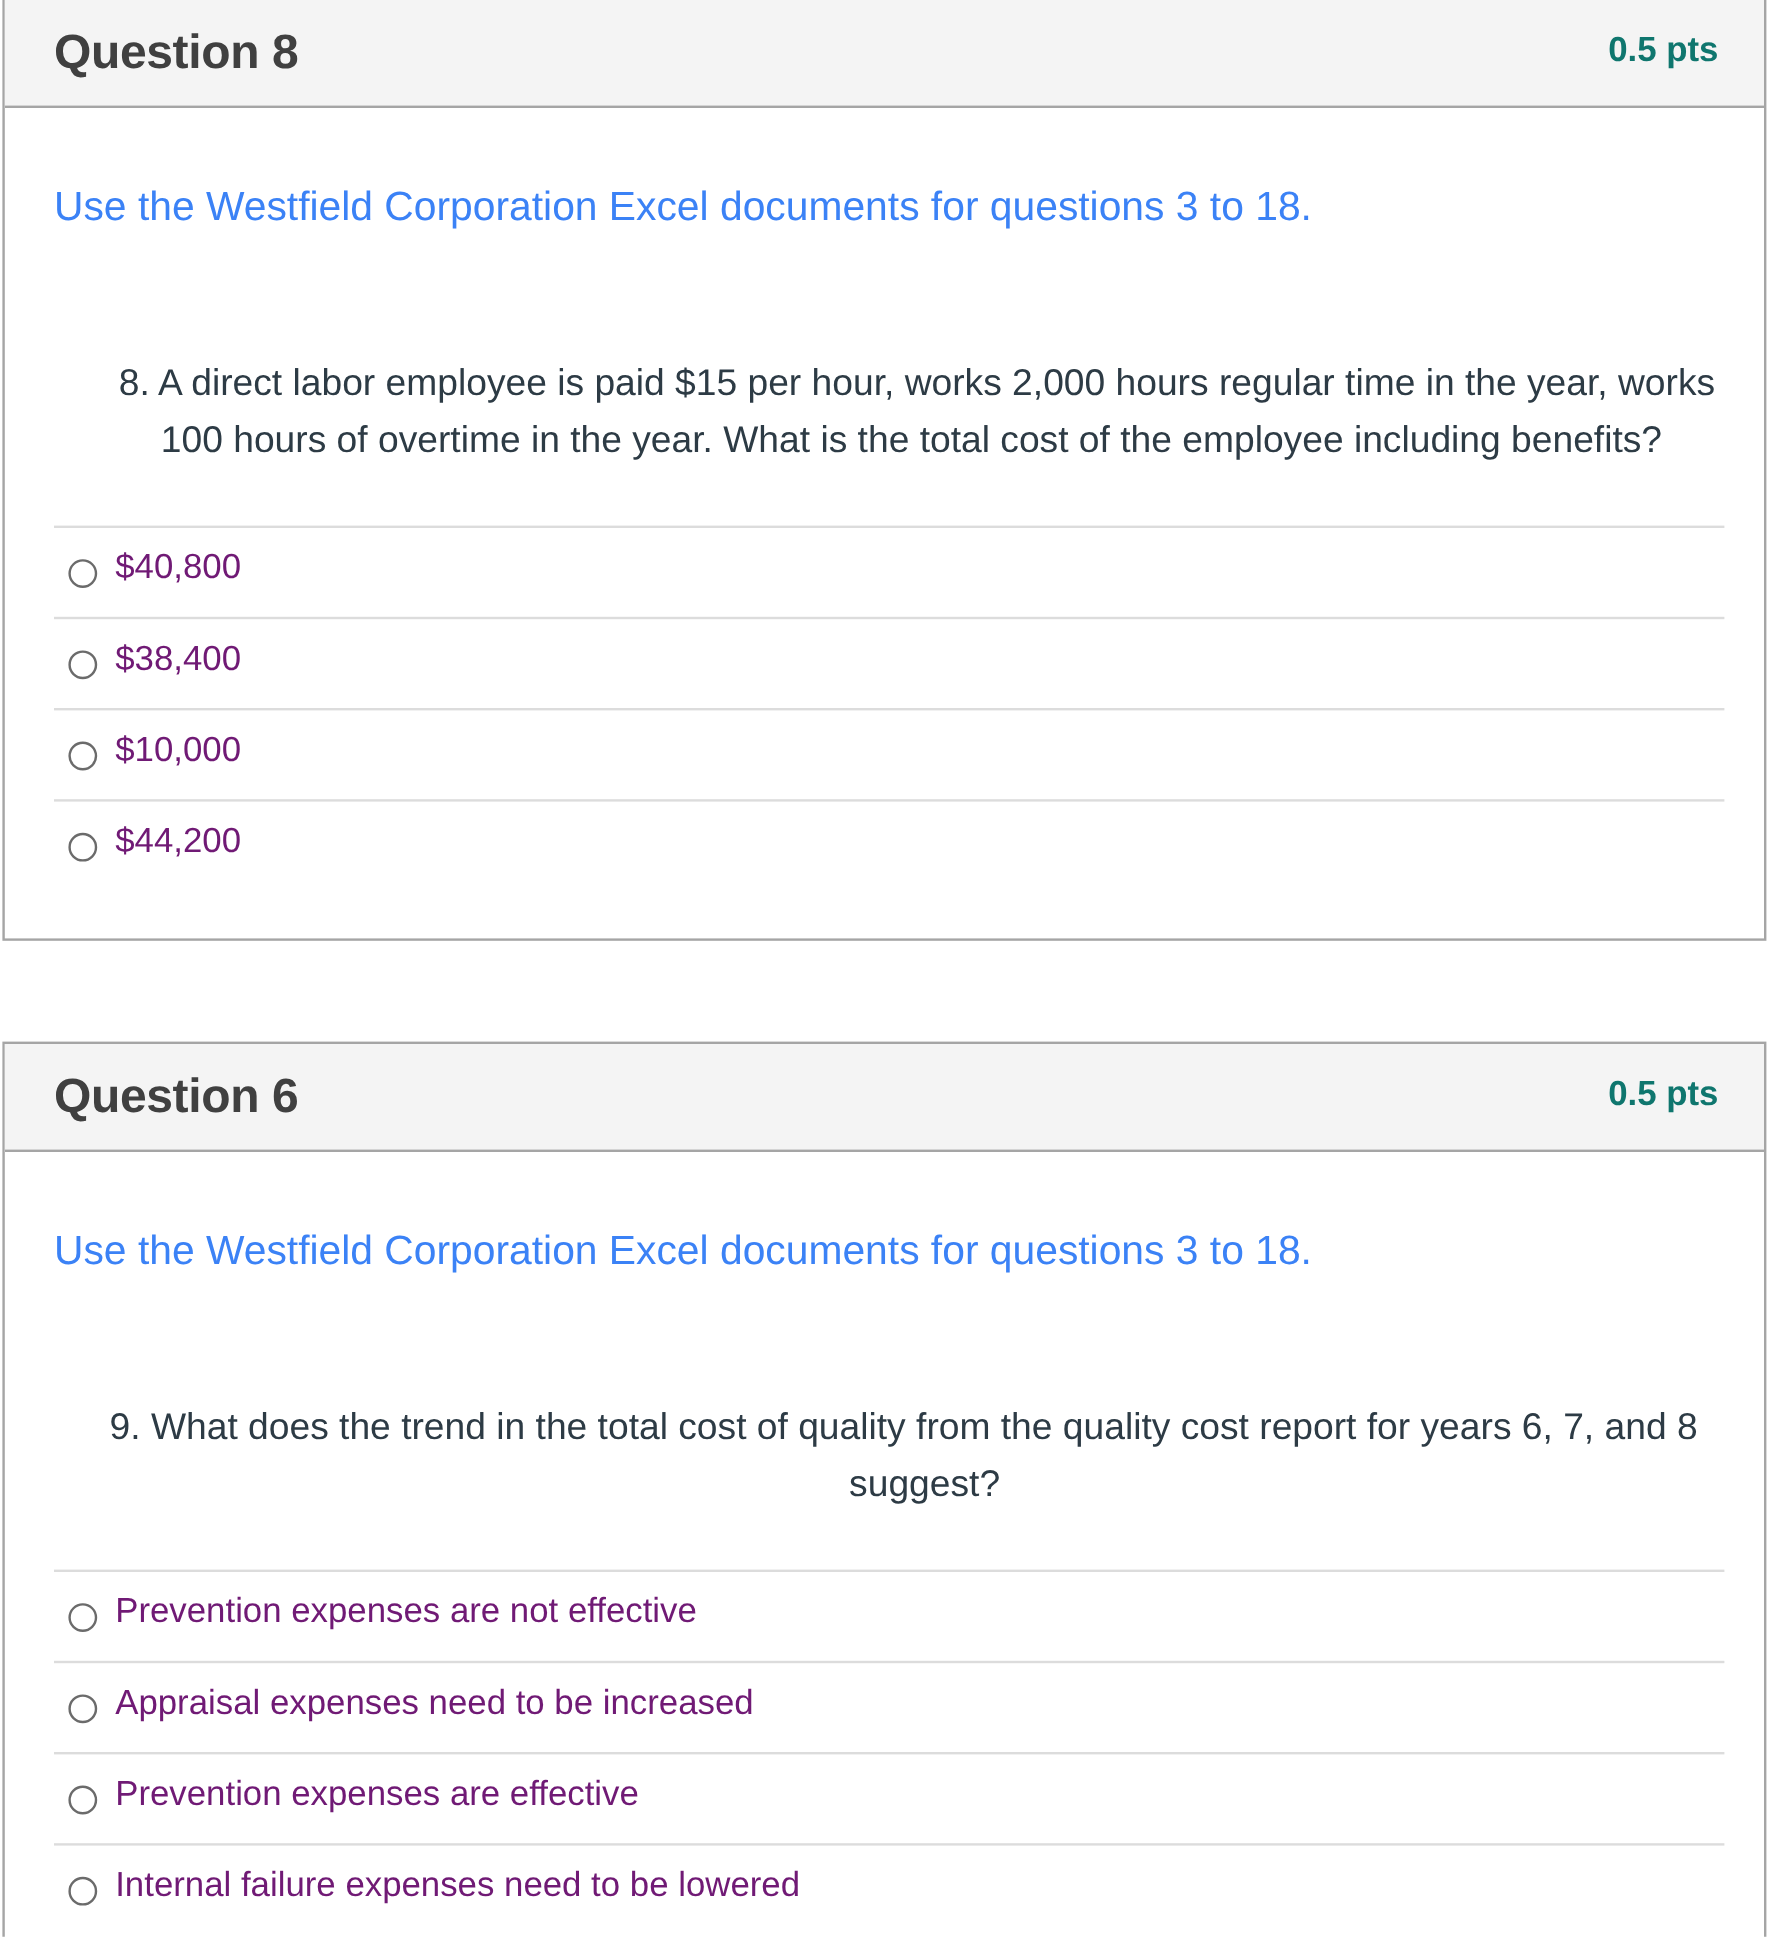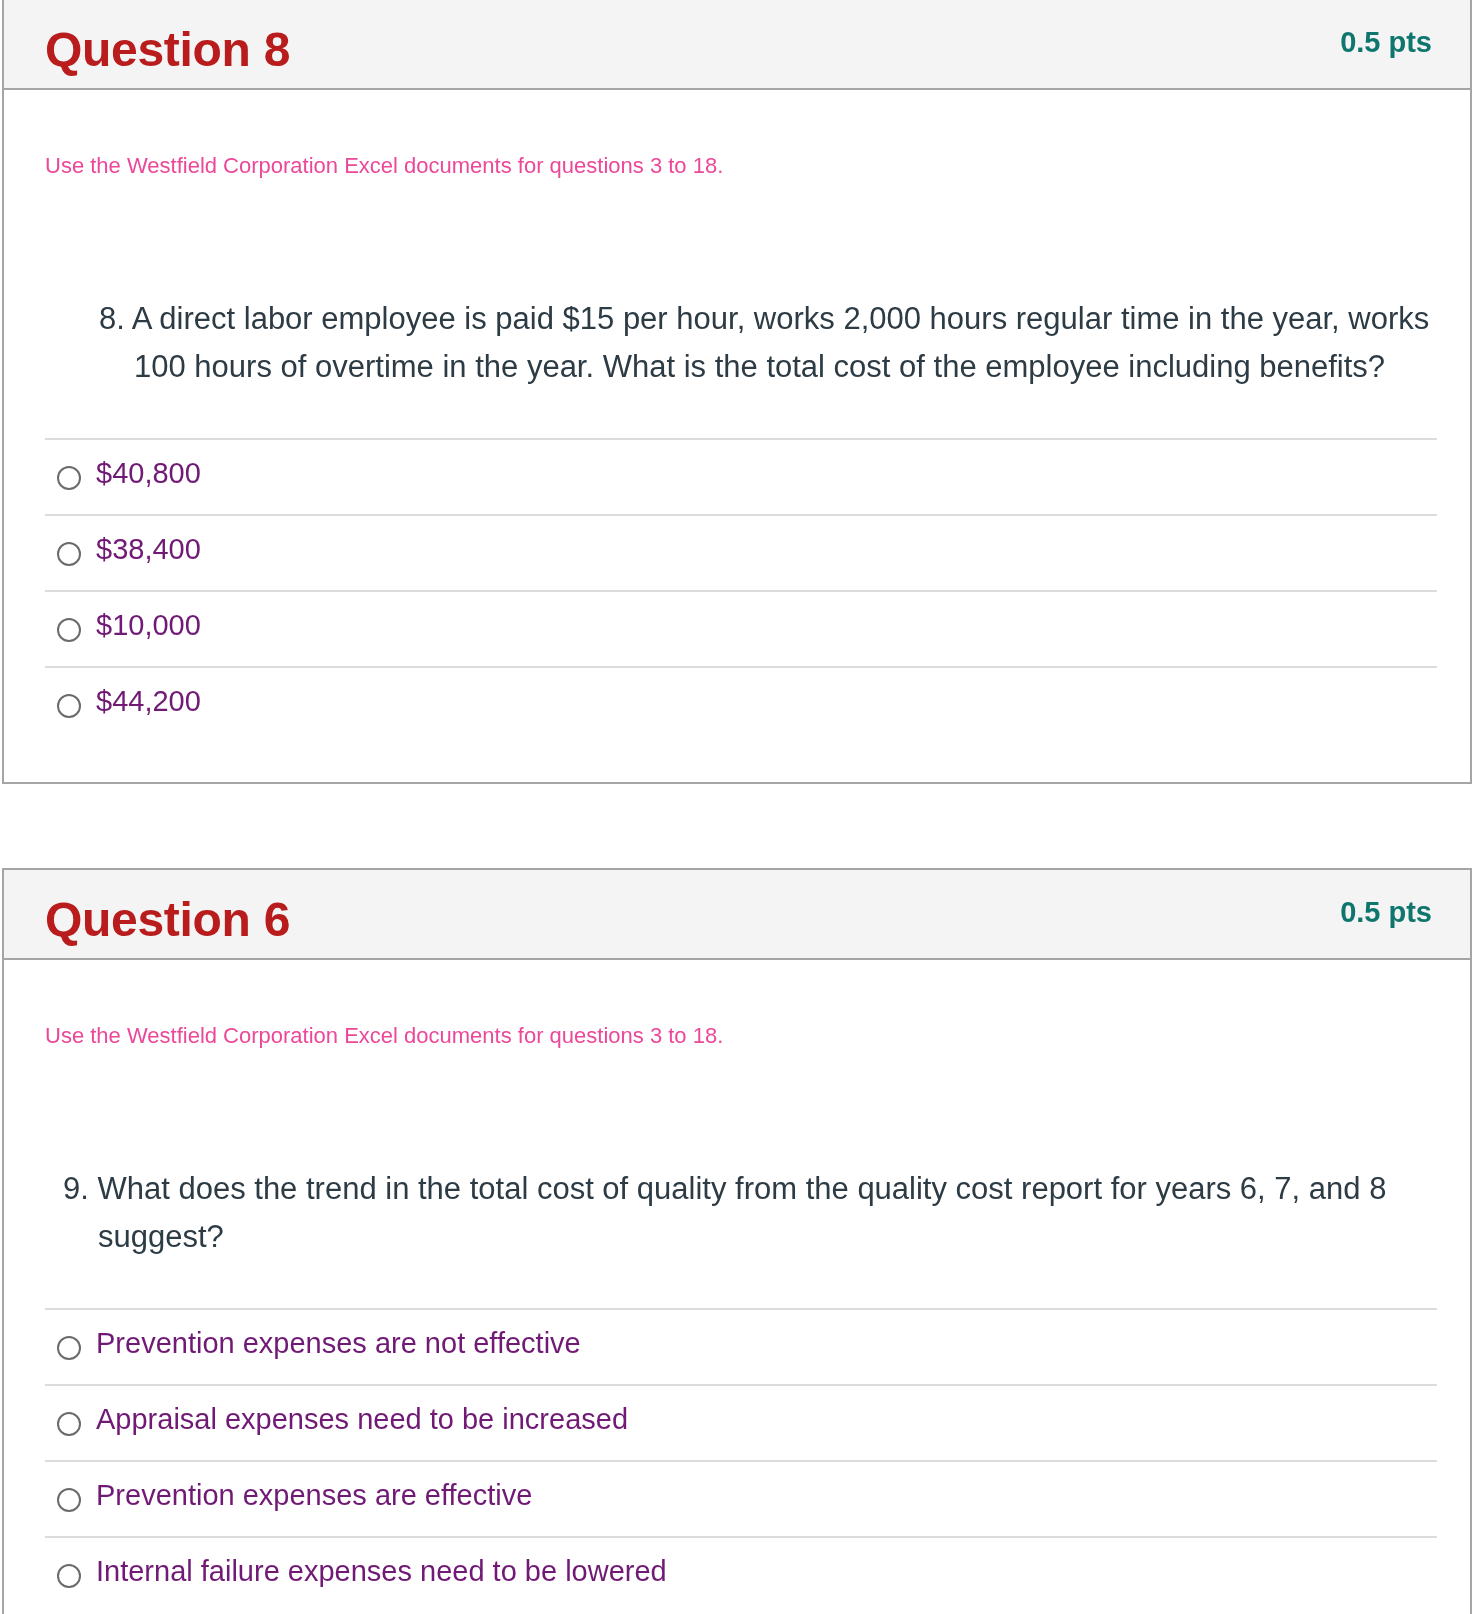--- a/index.html
+++ b/index.html
@@ -2,26 +2,26 @@
 <html><head>
 <meta charset="utf-8">
 <style>
   html, body { margin:0; padding:0; background:#ffffff; }
   body { width:1478px; height:1614px; overflow:hidden; position:relative;
          font-family:"Liberation Sans","DejaVu Sans",sans-serif; color:#2d3b45; }
   .question { position:absolute; left:2px; width:1470px; border:2px solid #a5a5a5;
               box-sizing:border-box; background:#fff; }
   .q-header { height:90px; background:#f4f4f4; border-bottom:2px solid #a5a5a5;
               position:relative; box-sizing:border-box; }
-  .q-title { position:absolute; left:41px; top:22px; font-size:48px; font-weight:bold;
-             color:#b91c1c; letter-spacing:-0.3px;text-align:right; }
+  .q-title { position:absolute; left:41px; top:22px; font-size:40px; font-weight:bold;
+             color:#404040; letter-spacing:-0.3px;text-align:right; }
   .q-points { position:absolute; right:38px; top:26px; font-size:29px; font-weight:bold;
               color:#0f766e; }
   .q-body { position:relative; }
-  .intro { position:absolute; left:41px; font-size:22px; color:#ec4899; }
+  .intro { position:absolute; left:41px; font-size:34px; color:#3b82f6; }
   .q-text { position:absolute; left:59px; width:1380px; font-size:31px; line-height:48px;
             color:#2d3b45; padding-left:35px; text-indent:-35px; box-sizing:border-box; }
   .answers { position:absolute; left:41px; width:1392px; }
   .answer { height:76px; border-top:2px solid #dcdcdc; box-sizing:border-box;
             position:relative; cursor:pointer; }
   .radio { position:absolute; left:12px; top:26px; width:24px; height:24px;
            border:2px solid #6b6b6b; border-radius:50%; box-sizing:border-box; background:#fff; }
   .ans-label { position:absolute; left:51px; top:17px; font-size:29px; color:#701a75; }
 </style>
 </head>
@@ -56,21 +56,21 @@
   </div>
 </div>
 
 <div class="question" style="top:868px; height:800px;">
   <div class="q-header">
     <span class="q-title">Question 6</span>
     <span class="q-points">0.5 pts</span>
   </div>
   <div class="q-body">
     <div class="intro" style="top:63px;">Use the Westfield Corporation Excel documents for questions 3 to 18.</div>
-    <div class="q-text" style="top:205px;">9. What does the trend in the total cost of quality from the quality cost report for years 6, 7, and 8 suggest?</div>
+    <div class="q-text" style="top:205px;text-align:center;">9. What does the trend in the total cost of quality from the quality cost report for years 6, 7, and 8 suggest?</div>
     <div class="answers" style="top:348px;">
       <div class="answer">
         <span class="radio"></span>
         <span class="ans-label">Prevention expenses are not effective</span>
       </div>
       <div class="answer">
         <span class="radio"></span>
         <span class="ans-label">Appraisal expenses need to be increased</span>
       </div>
       <div class="answer">

